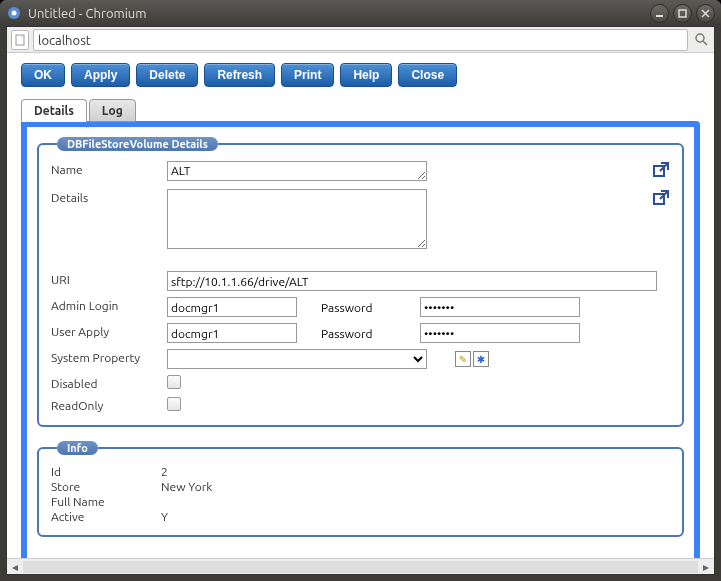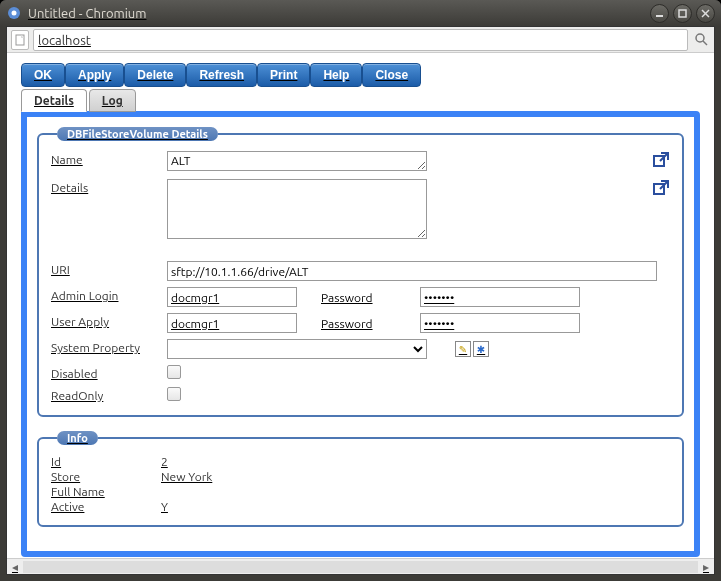--- a/index.html
+++ b/index.html
@@ -11,21 +11,20 @@
   height: 581px;
   overflow: hidden;
 }
 .window {
   background: #3c3b37;
   border-radius: 6px 6px 0 0;
   width: 721px;
   height: 581px;
   display: flex;
   flex-direction: column;
-  text-decoration: underline;
 }
 .titlebar {
   height: 26px;
   background: linear-gradient(#5a5955, #3c3b37);
   border-radius: 6px 6px 0 0;
   display: flex;
   align-items: center;
   padding: 0 6px;
   color: #dfdbd2;
   font-size: 13px;
@@ -93,21 +92,21 @@
   display: inline-flex; align-items: center; justify-content: center;
 }
 .content {
   flex: 1;
   background: #fff;
   overflow-y: auto;
   overflow-x: auto;
   padding: 10px 14px;
   position: relative;
 }
-.btn-row { display: flex; margin-bottom: 2px; }
+.btn-row { display: flex; gap: 6px; margin-bottom: 12px; }
 .blue-btn {
   background: linear-gradient(#4d90d6, #1c5ca8);
   color: #fff;
   border: 1px solid #184f90;
   border-radius: 4px;
   padding: 4px 12px;
   font-size: 12px;
   font-weight: bold;
   cursor: pointer;
   box-shadow: inset 0 1px 0 rgba(255,255,255,0.3);

